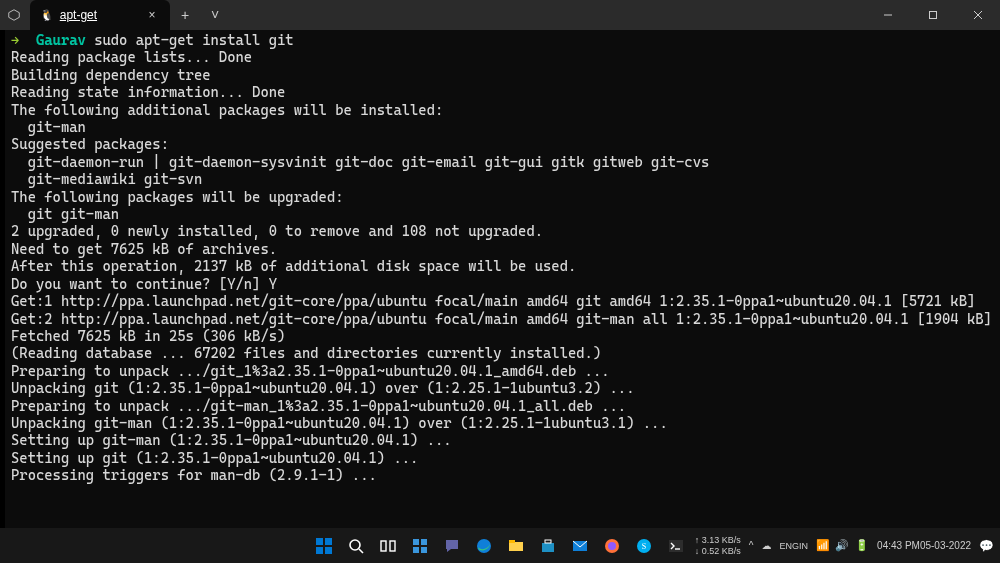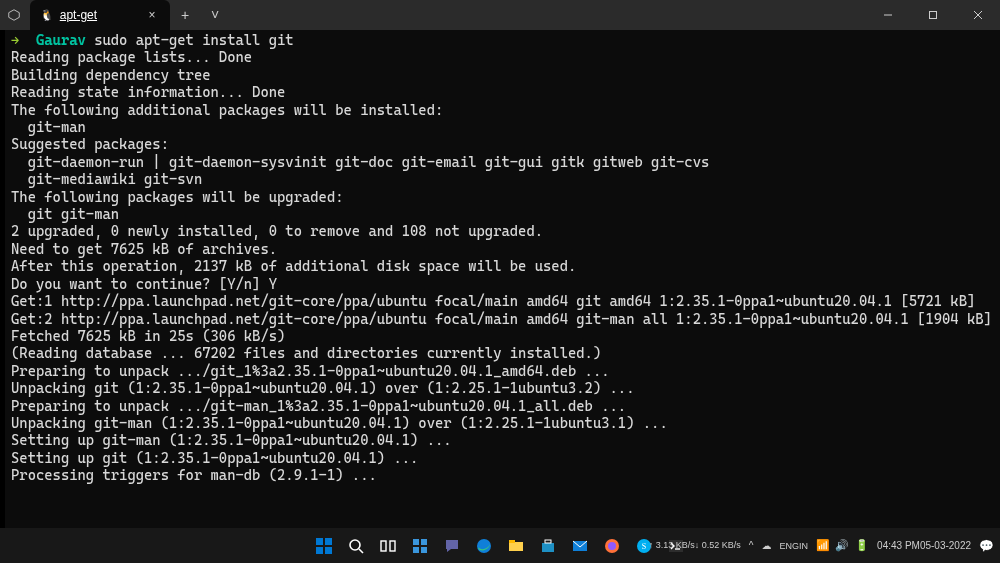--- a/index.html
+++ b/index.html
@@ -61,21 +61,21 @@
   .taskbar {
     position:absolute; bottom:0; left:0; right:0; height:35px;
     background: #181818;
     display:flex; align-items:center; justify-content:center;
     font-family:"Segoe UI",sans-serif;
   }
   .tb-center { display:flex; gap:4px; align-items:center;}
   .tb-item { width:28px; height:28px; display:flex; align-items:center; justify-content:center; border-radius:3px;}
   .tb-item svg { width:18px; height:18px;}
   .tb-right { position:absolute; right:6px; top:0; height:100%; display:flex; align-items:center; gap:8px; color:#ccc; font-size:10px;}
-  .netstat { display:flex; flex-direction:row; align-items:flex-end; line-height:11px; font-size:9px;}
+  .netstat { display:flex; flex-direction:column; align-items:flex-end; line-height:11px; font-size:9px;}
   .sysicons { display:flex; gap:6px; align-items:center; font-size:11px;}
   .lang { display:flex; flex-direction:row; align-items:center; line-height:10px; font-size:9px;}
   .clock { display:flex; flex-direction:row; align-items:flex-end; line-height:11px; font-size:10px;}
   .bell { font-size:12px;}
 </style>
 </head>
 <body>
 
 <div class="titlebar">
   <div class="tb-left">

